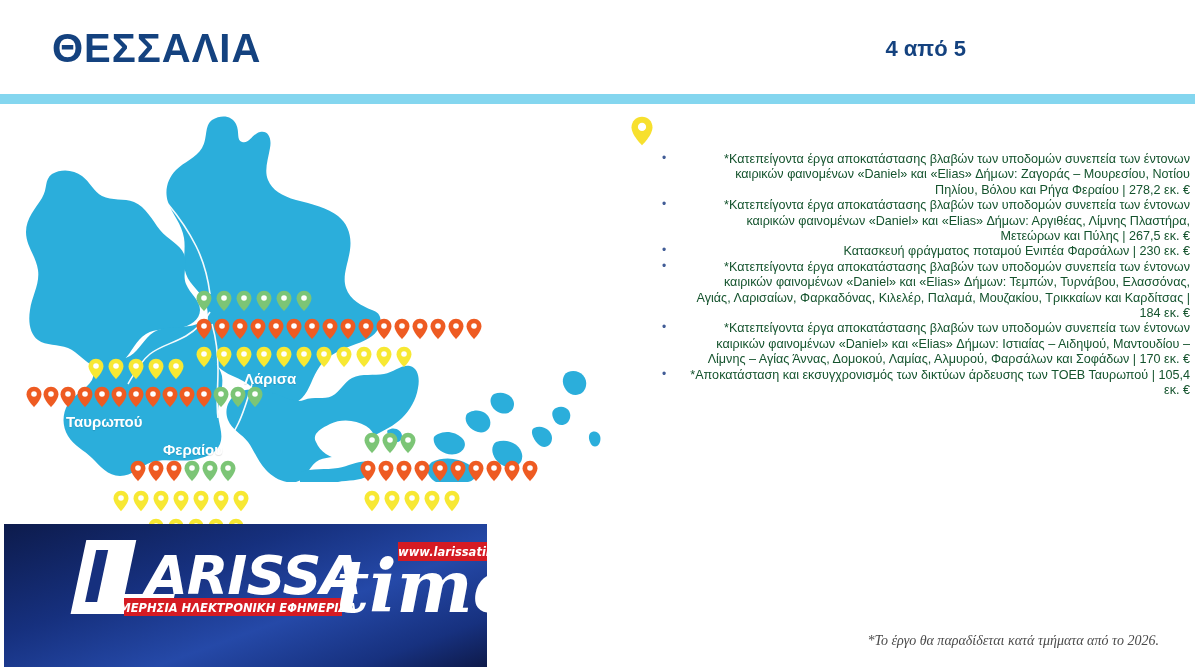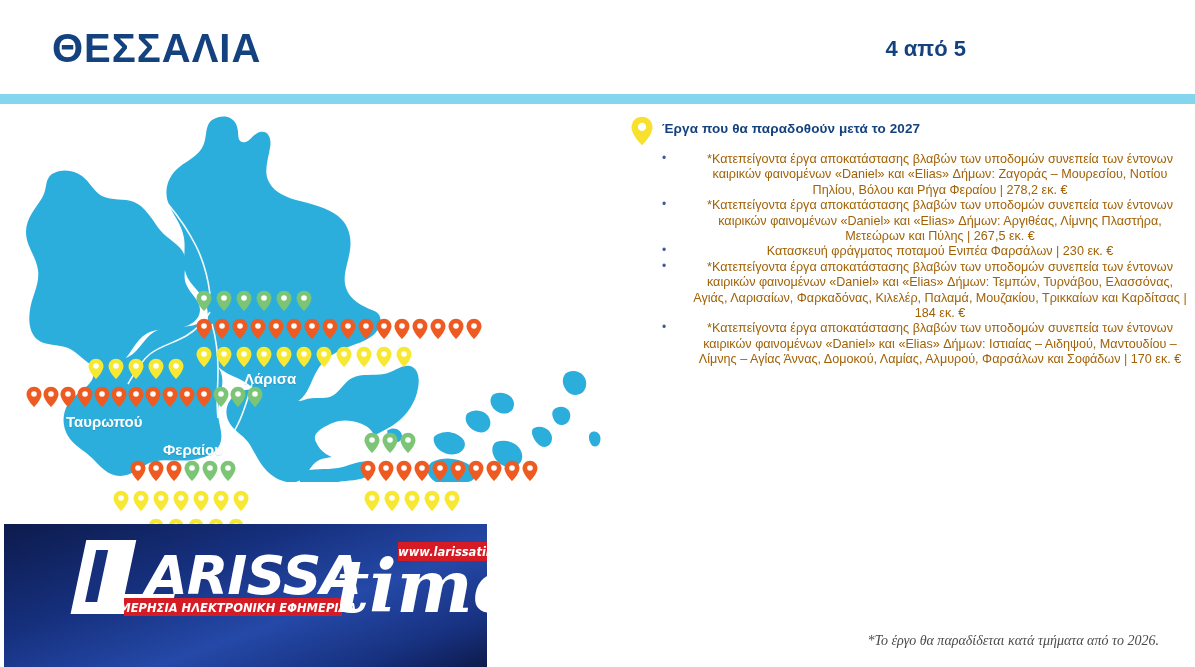--- a/index.html
+++ b/index.html
@@ -54,22 +54,22 @@
     position:absolute; left:630px; top:118px; width:560px;
   }
   #content-head { display:flex; align-items:flex-start; gap:8px; }
   #content-head-icon { width:24px; height:30px; flex:0 0 24px; margin-top:-2px; }
   #content-heading {
     font-size:13.5px; font-weight:bold; color:#14427F;
     padding-top:3px; letter-spacing:.1px;
   }
   #bullet-list { list-style:none; margin:6px 0 0 0; padding:0 0 0 30px; }
   #bullet-list li {
-    position:relative; color:#a16207; font-size:12.6px; line-height:15.4px;
-    margin-bottom:0px; padding-left:30px; text-align:center;
+    position:relative; color:#14532d; font-size:12.6px; line-height:15.4px;
+    margin-bottom:0px; padding-left:30px; text-align:right;
   }
   #bullet-list li:before {
     content:"\2022"; position:absolute; left:2px; top:-1px;
     color:#415C96; font-size:12px;
   }
 
   
   #footnote {
     position:absolute; right:36px; bottom:18px;
     font-style:italic; font-size:14px; color:#4A4A4A;
@@ -522,28 +522,28 @@
     </div>
 </div>
 
 <div id="content-panel">
   <div id="content-head">
     <svg id="content-head-icon" viewBox="0 0 24 32">
       <path d="M12,0.8 C5.8,0.8 0.8,5.8 0.8,12 C0.8,20.4 12,31.2 12,31.2
                C12,31.2 23.2,20.4 23.2,12 C23.2,5.8 18.2,0.8 12,0.8 Z" fill="#F7E02E"></path>
       <circle cx="12" cy="11.6" r="4.4" fill="#ffffff"></circle>
     </svg>
-    <div id="content-heading">Έργα που θα παραδοθούν μετά το 2027</div>
   </div>
   <ul id="bullet-list">
       <li>*Κατεπείγοντα έργα αποκατάστασης βλαβών των υποδομών συνεπεία των έντονων καιρικών φαινομένων «Daniel» και «Elias» Δήμων: Ζαγοράς – Μουρεσίου, Νοτίου Πηλίου, Βόλου και Ρήγα Φεραίου | 278,2 εκ. €</li>
       <li>*Κατεπείγοντα έργα αποκατάστασης βλαβών των υποδομών συνεπεία των έντονων καιρικών φαινομένων «Daniel» και «Elias» Δήμων: Αργιθέας, Λίμνης Πλαστήρα, Μετεώρων και Πύλης | 267,5 εκ. €</li>
       <li>Κατασκευή φράγματος ποταμού Ενιπέα Φαρσάλων | 230 εκ. €</li>
       <li>*Κατεπείγοντα έργα αποκατάστασης βλαβών των υποδομών συνεπεία των έντονων καιρικών φαινομένων «Daniel» και «Elias» Δήμων: Τεμπών, Τυρνάβου, Ελασσόνας, Αγιάς, Λαρισαίων, Φαρκαδόνας, Κιλελέρ, Παλαμά, Μουζακίου, Τρικκαίων και Καρδίτσας | 184 εκ. €</li>
       <li>*Κατεπείγοντα έργα αποκατάστασης βλαβών των υποδομών συνεπεία των έντονων καιρικών φαινομένων «Daniel» και «Elias» Δήμων: Ιστιαίας – Αιδηψού, Μαντουδίου – Λίμνης – Αγίας Άννας, Δομοκού, Λαμίας, Αλμυρού, Φαρσάλων και Σοφάδων | 170 εκ. €</li>
+      <li>*Αποκατάσταση και εκσυγχρονισμός των δικτύων άρδευσης των ΤΟΕΒ Ταυρωπού | 105,4 εκ. €</li>
     </ul>
 </div>
 
 <div id="footnote">*Το έργο θα παραδίδεται κατά τμήματα από το 2026.</div>
 
 <div id="logo-block">
   <svg id="logo-wordmark" viewBox="0 0 500 90">
 
     <g transform="skewX(-12)">
       <path d="M60,8 L110,8 L110,62 L160,62 L160,82 L60,82 Z" fill="#ffffff"></path>

